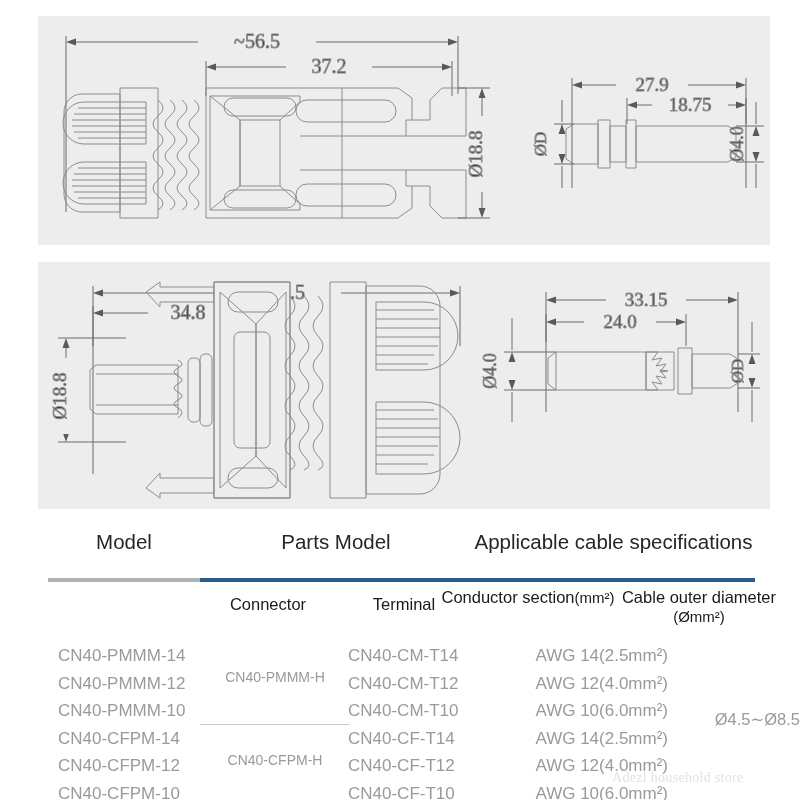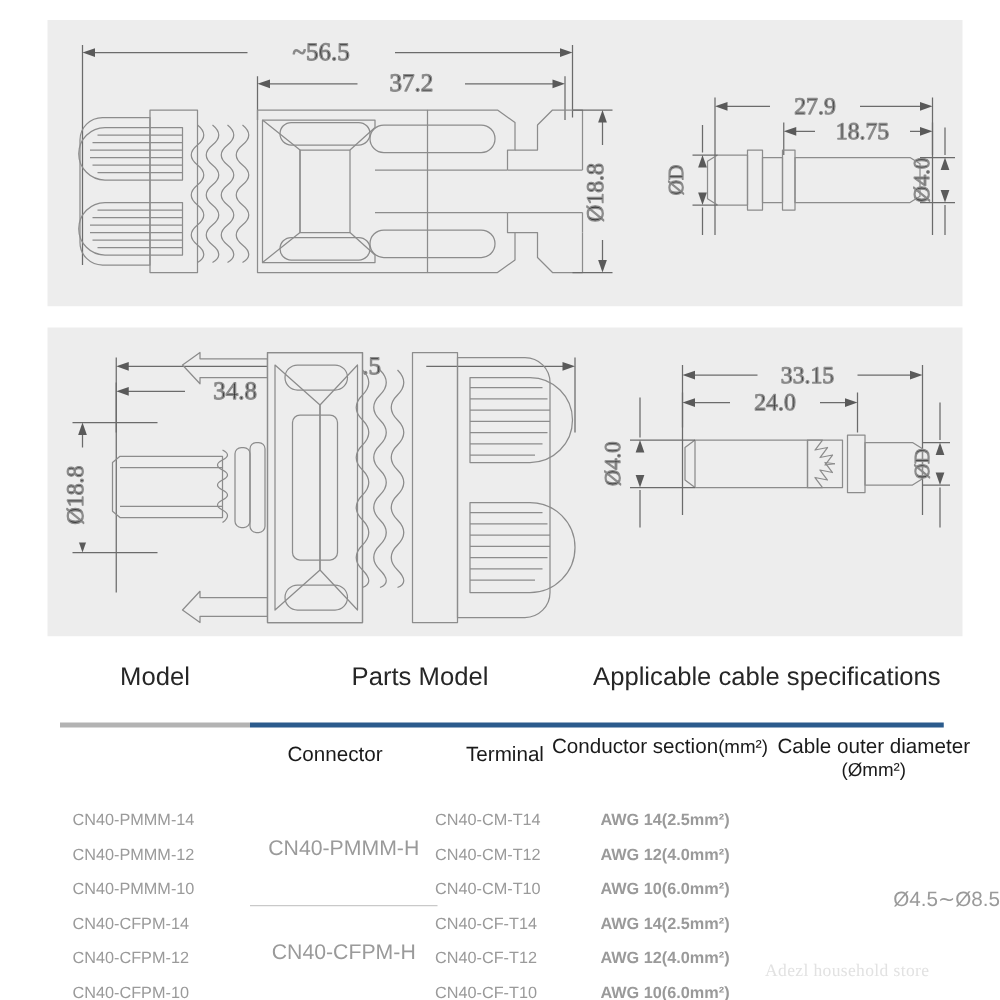--- a/index.html
+++ b/index.html
@@ -75,32 +75,32 @@
     vertical-align: top;
     padding-top: 1px;
   }
 
   
   #tbody { position: absolute; left: 0; top: 126px; width: 800px; }
   .trow { position: relative; height: 27.5px; }
   .cell {
     position: absolute;
     color: #9a9a9a;
-    font-size: 13px;
+    font-size: 17px;
     white-space: nowrap;
     line-height: 27.5px;
   }
   .c-model     { left: 58px;  width: 170px; text-align: left; }
   .c-terminal  { left: 348px; width: 140px; text-align: left; }
-  .c-conductor { left: 452px; width: 160px; text-align: center; font-weight: bold; }
+  .c-conductor { left: 508px; width: 160px; text-align: right; }
 
   .group-label {
     position: absolute;
     color: #9a9a9a;
-    font-size: 17px;
+    font-size: 14px;
     white-space: nowrap;
     left: 200px; width: 150px;
     text-align: center;
   }
   .outer-label {
     position: absolute;
     color: #9a9a9a;
     font-size: 16.5px;
     white-space: nowrap;
     left: 630px; width: 170px;

